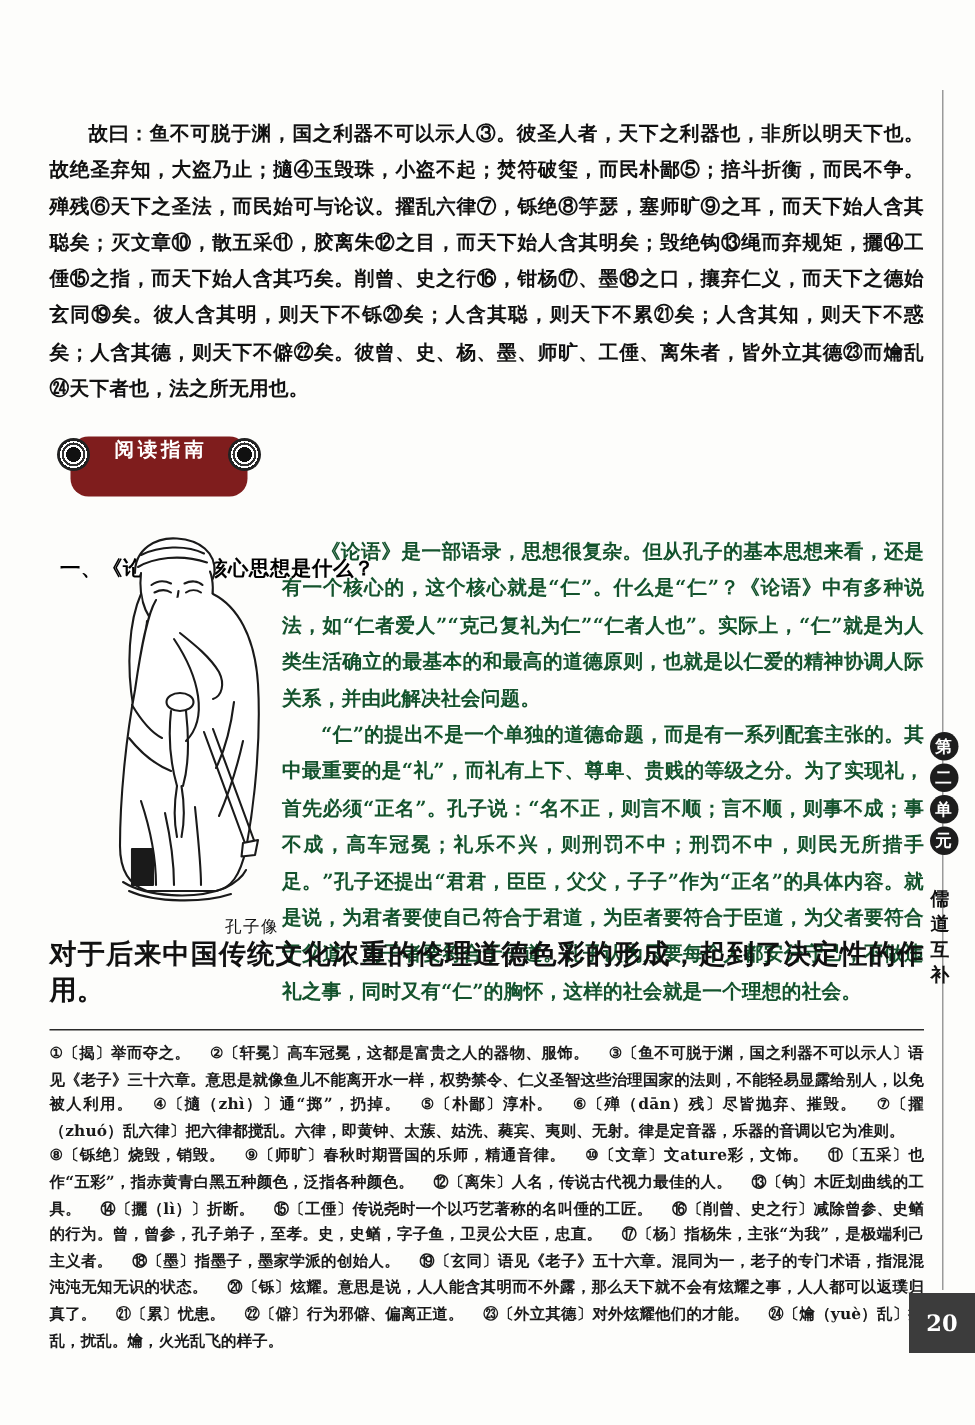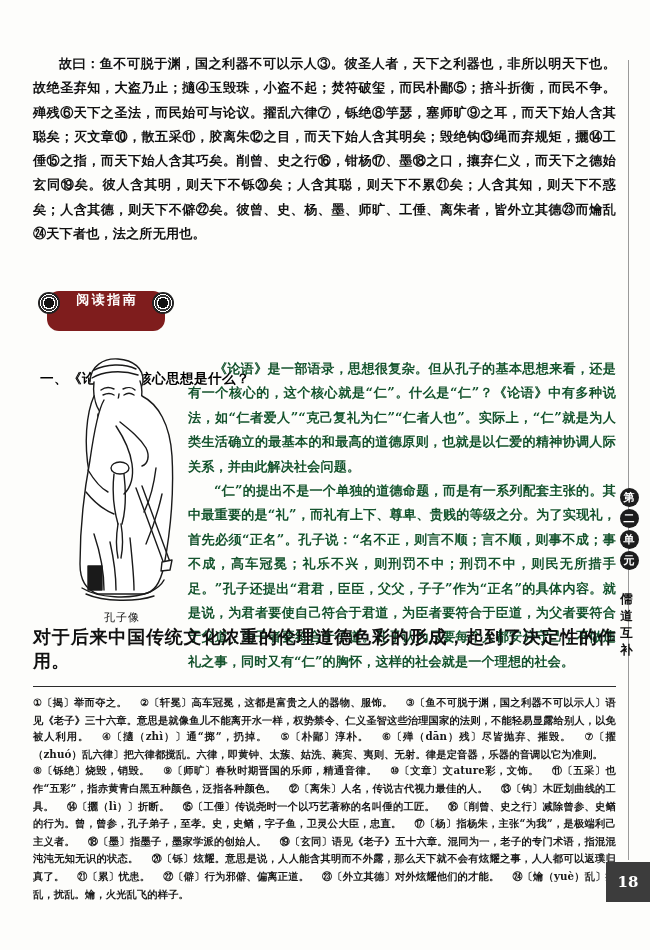--- a/index.html
+++ b/index.html
@@ -30,20 +30,21 @@
     line-height: 24.3px;
     color: #111;
     text-align: justify;
     letter-spacing: 0.2px;
   }
   .classic-block p {
     margin: 0;
   }
   .classic-block p.ind {
     text-indent: 26px;
+    margin-top: 26px;
   }
 
   
   .banner-wrap {
     position: absolute;
     left: 47px;
     top: 291px;
   }
   .banner {
     position: relative;
@@ -87,21 +88,21 @@
     letter-spacing: 0.4px;
     margin-top: 32px;
   }
 
   
   .figure {
     position: absolute;
     left: 58px;
     top: 352px;
     width: 128px;
-    text-align: center;
+    text-align: right;
   }
   .figure svg { display: block; }
   .fig-cap {
     margin-top: 2px;
     font-family: "DejaVu Serif", "Liberation Serif", serif;
     font-size: 11px;
     font-weight: normal;
     color: #111;
     letter-spacing: 1px;
   }
@@ -327,15 +328,15 @@
         <div class="vcirc">元</div>
       </div>
     <div class="vtitle">
         <div>儒</div>
         <div>道</div>
         <div>互</div>
         <div>补</div>
       </div>
   </div>
 
-  <div class="pagenum">18</div>
+  <div class="pagenum">20</div>
 
 </div>
 
 </body></html>

